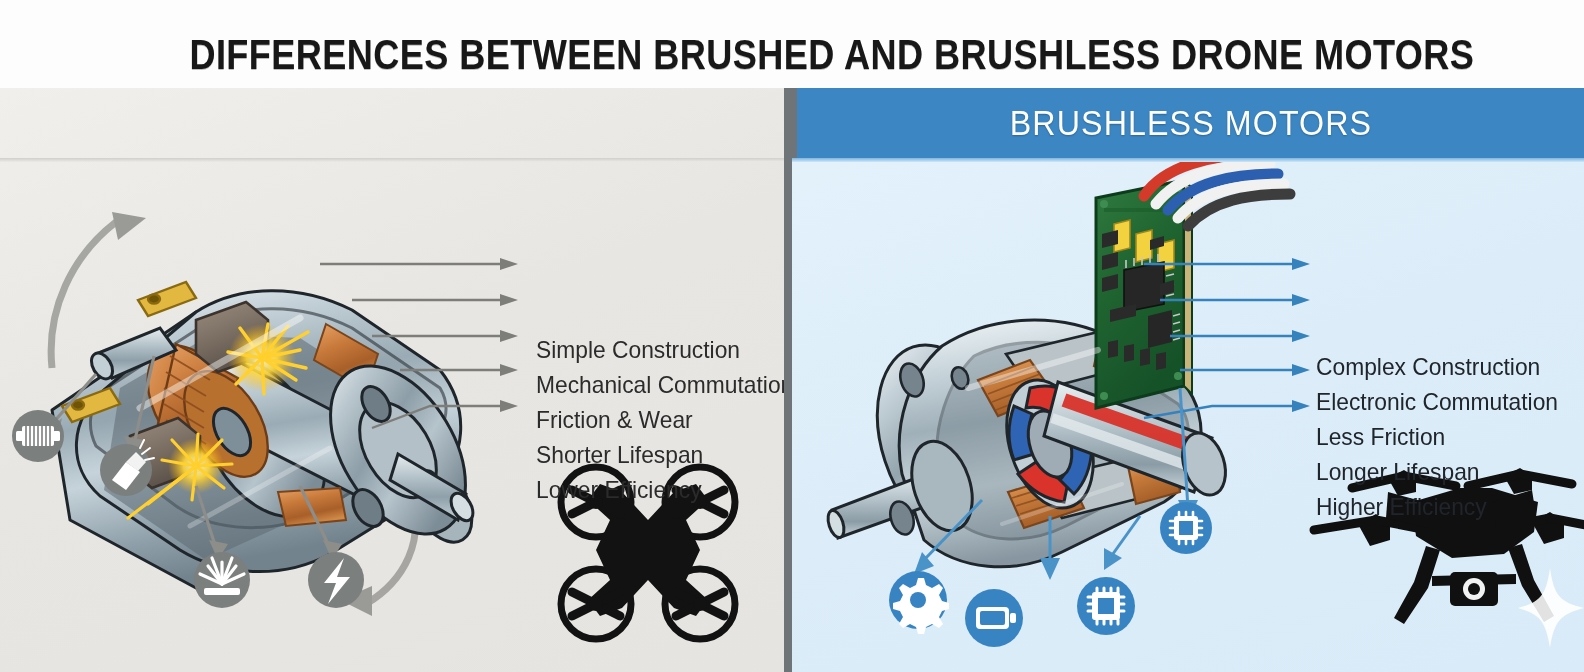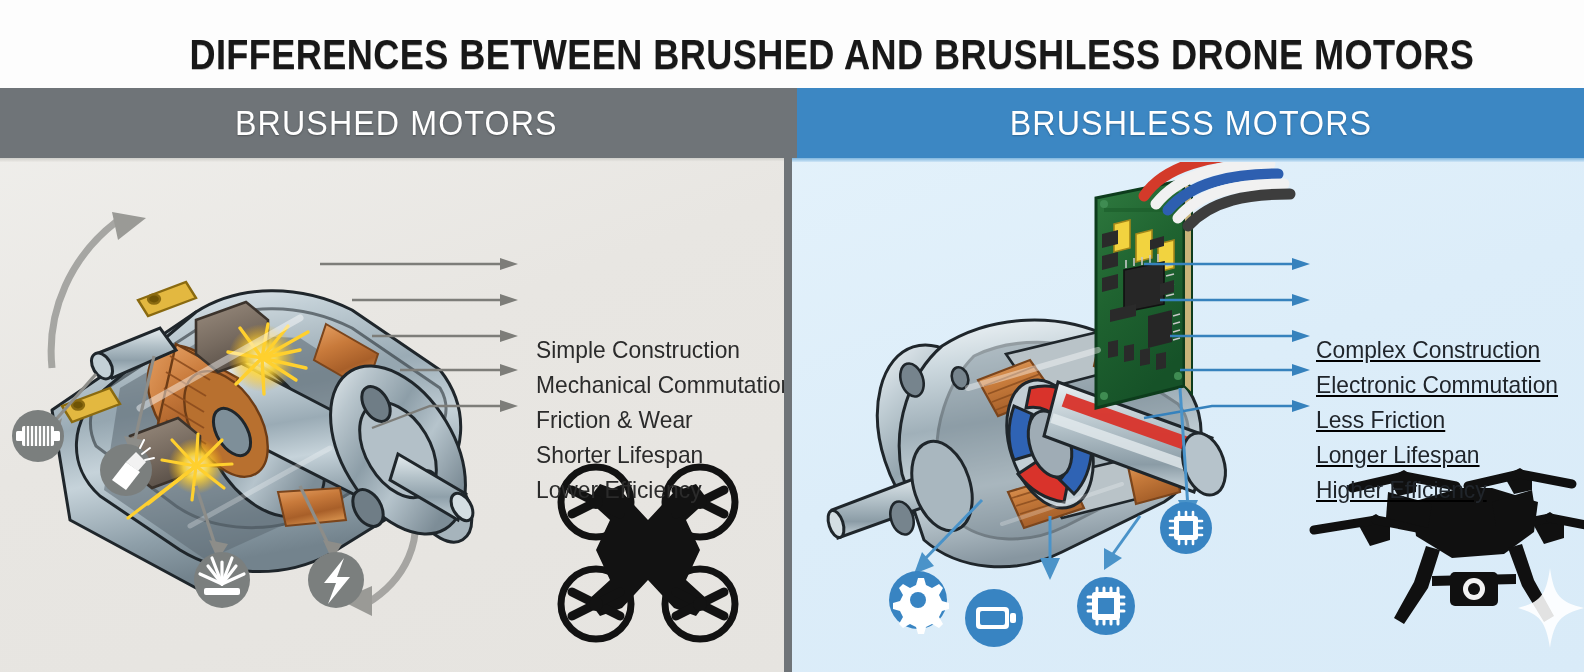--- a/index.html
+++ b/index.html
@@ -33,21 +33,21 @@
   .panel-right .band{border-left:5px solid #6f7478;box-sizing:border-box;}
 
   
   .band-underline{position:absolute;left:0;top:70px;width:100%;height:4px;}
   .ul-left{background:linear-gradient(#cfcfcb,#eceae6);}
   .ul-right{background:linear-gradient(#7fb6de,#cfe6f7);}
 
   
   .labels{position:absolute;}
   .labels-left{left:536px;top:244px;}
-  .labels-right{left:1316px;top:244px;text-decoration:underline;}
+  .labels-right{left:1316px;top:261px;}
   .lab{
     height:35px;line-height:35px;white-space:nowrap;
     font-family:"Liberation Sans Narrow","Liberation Sans",sans-serif;
     font-size:24px;color:#2b2b2b;transform:scaleX(0.95);transform-origin:left center;
   }
   .labels-right .lab{color:#20252b;}
 
   
   .art{position:absolute;left:0;top:0;}
   svg{display:block;}
@@ -323,23 +323,20 @@
         </g>
         <g fill="#121212">
           <circle cx="596" cy="414" r="7"></circle>
             <circle cx="700" cy="414" r="7"></circle>
           <circle cx="596" cy="516" r="7"></circle>
             <circle cx="700" cy="516" r="7"></circle>
         </g>
       </g>
     </svg>
 
-    <div class="band band-left">
-      <div class="band-text">BRUSHED MOTORS</div>
-    </div>
     <div class="band-underline ul-left"></div>
 
     <div class="labels labels-left">
       <div class="lab">Simple Construction</div>
       <div class="lab">Mechanical Commutation</div>
       <div class="lab">Friction &amp; Wear</div>
       <div class="lab">Shorter Lifespan</div>
       <div class="lab">Lower Efficiency</div>
     </div>
   </div>

